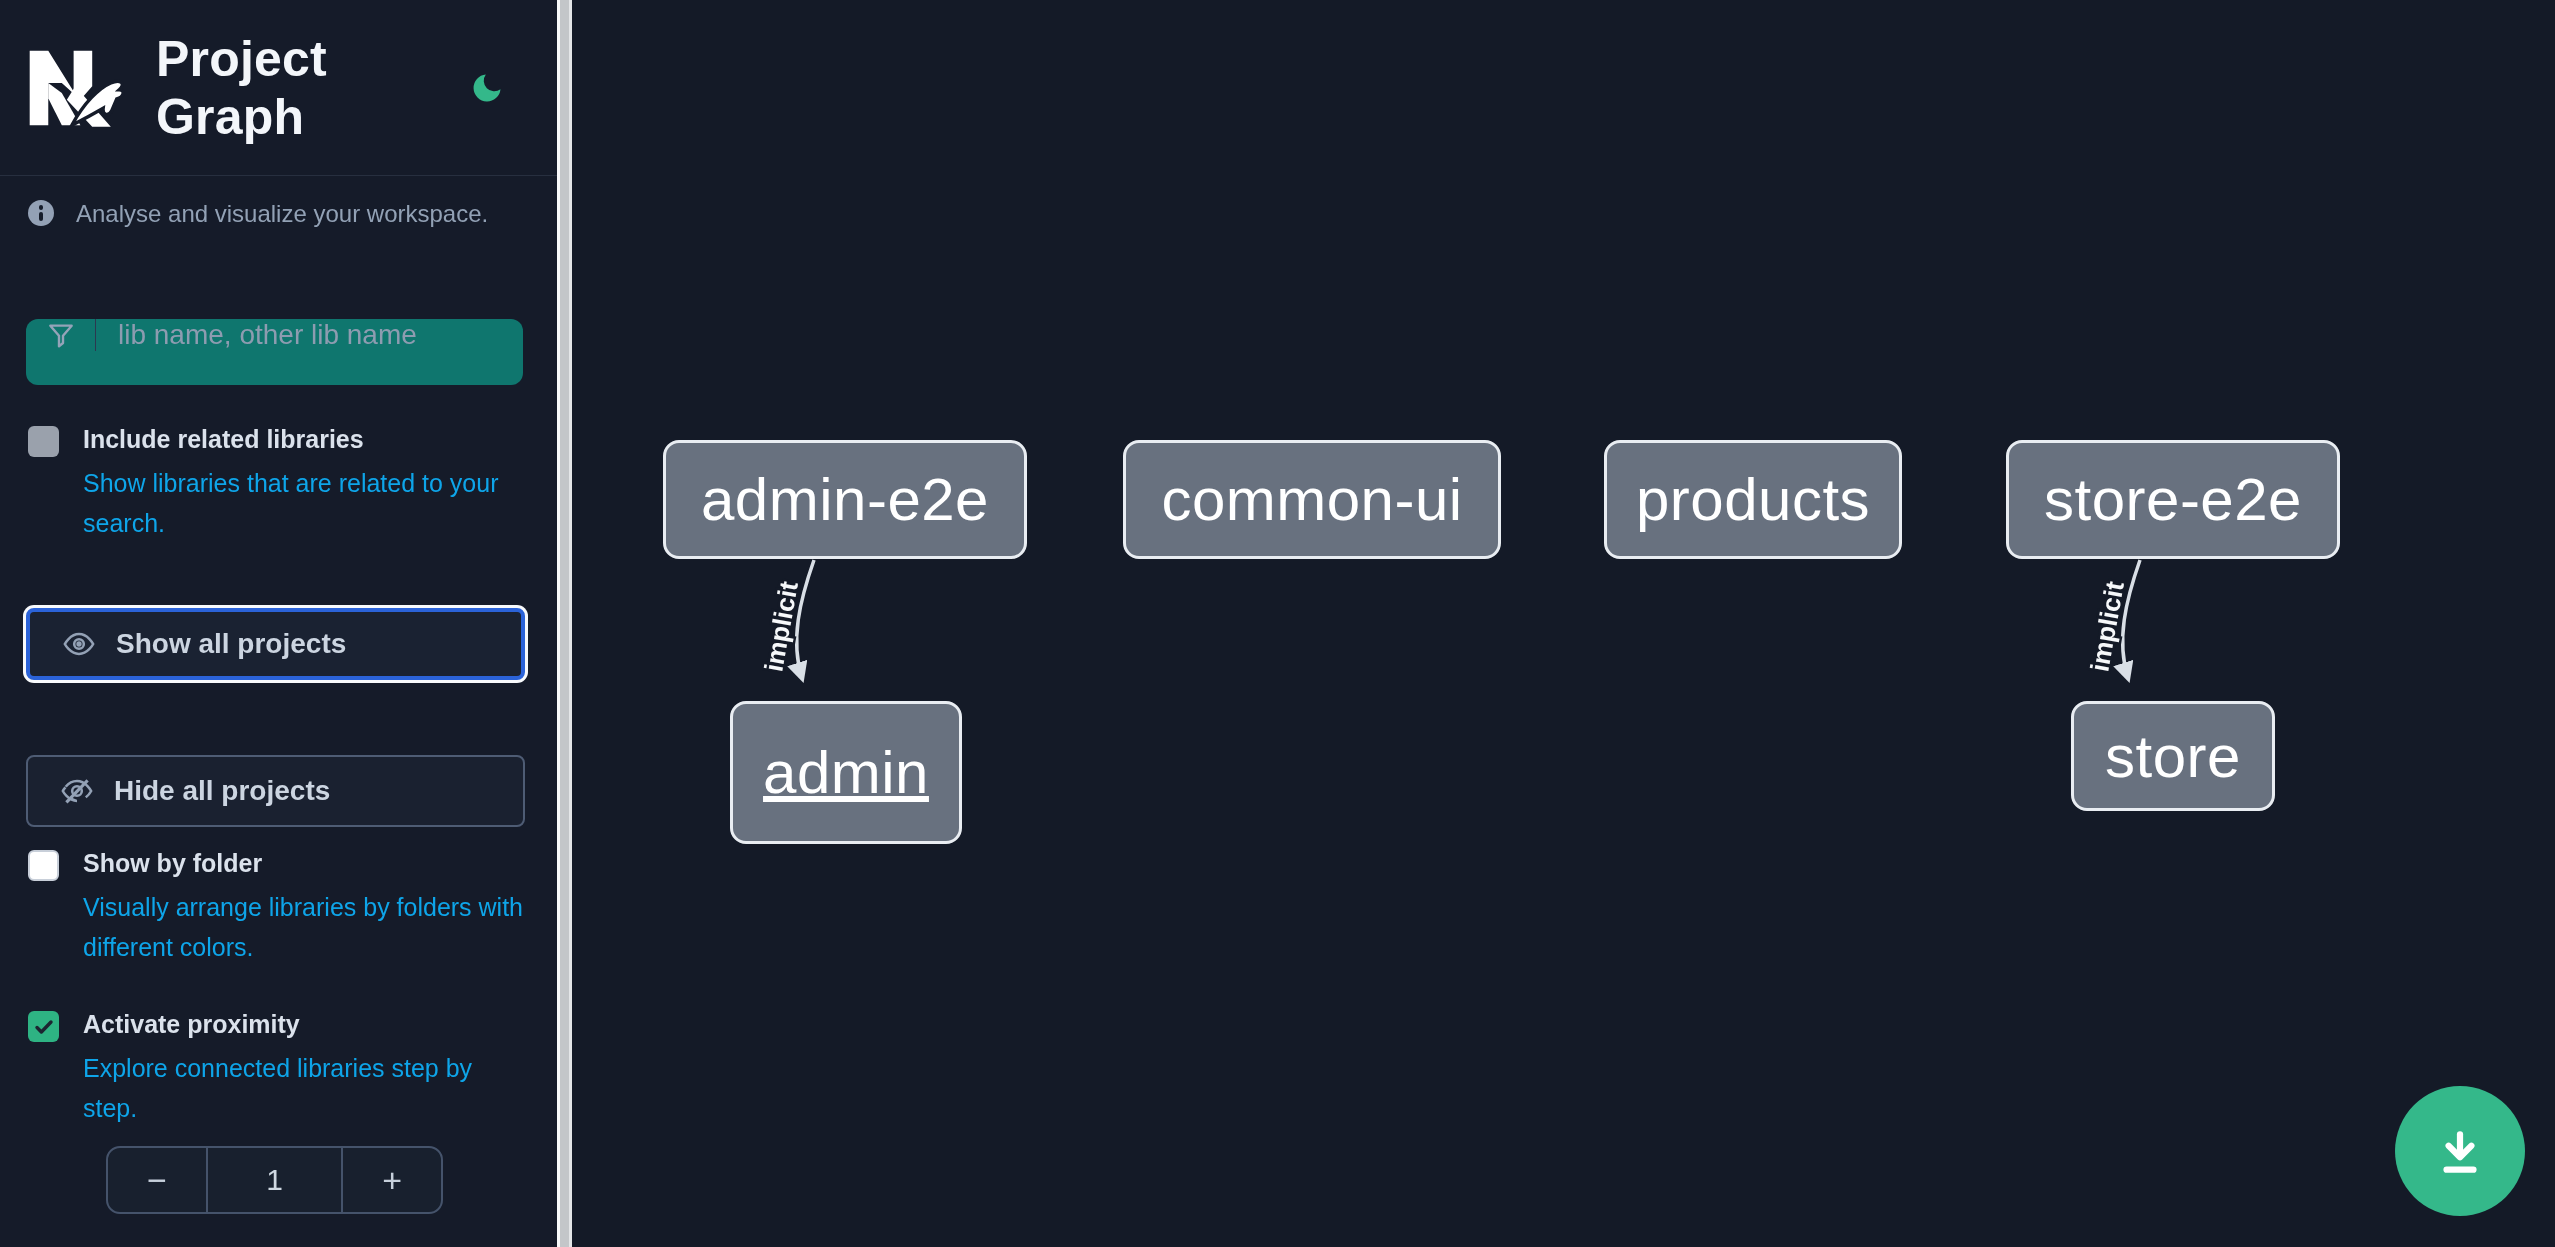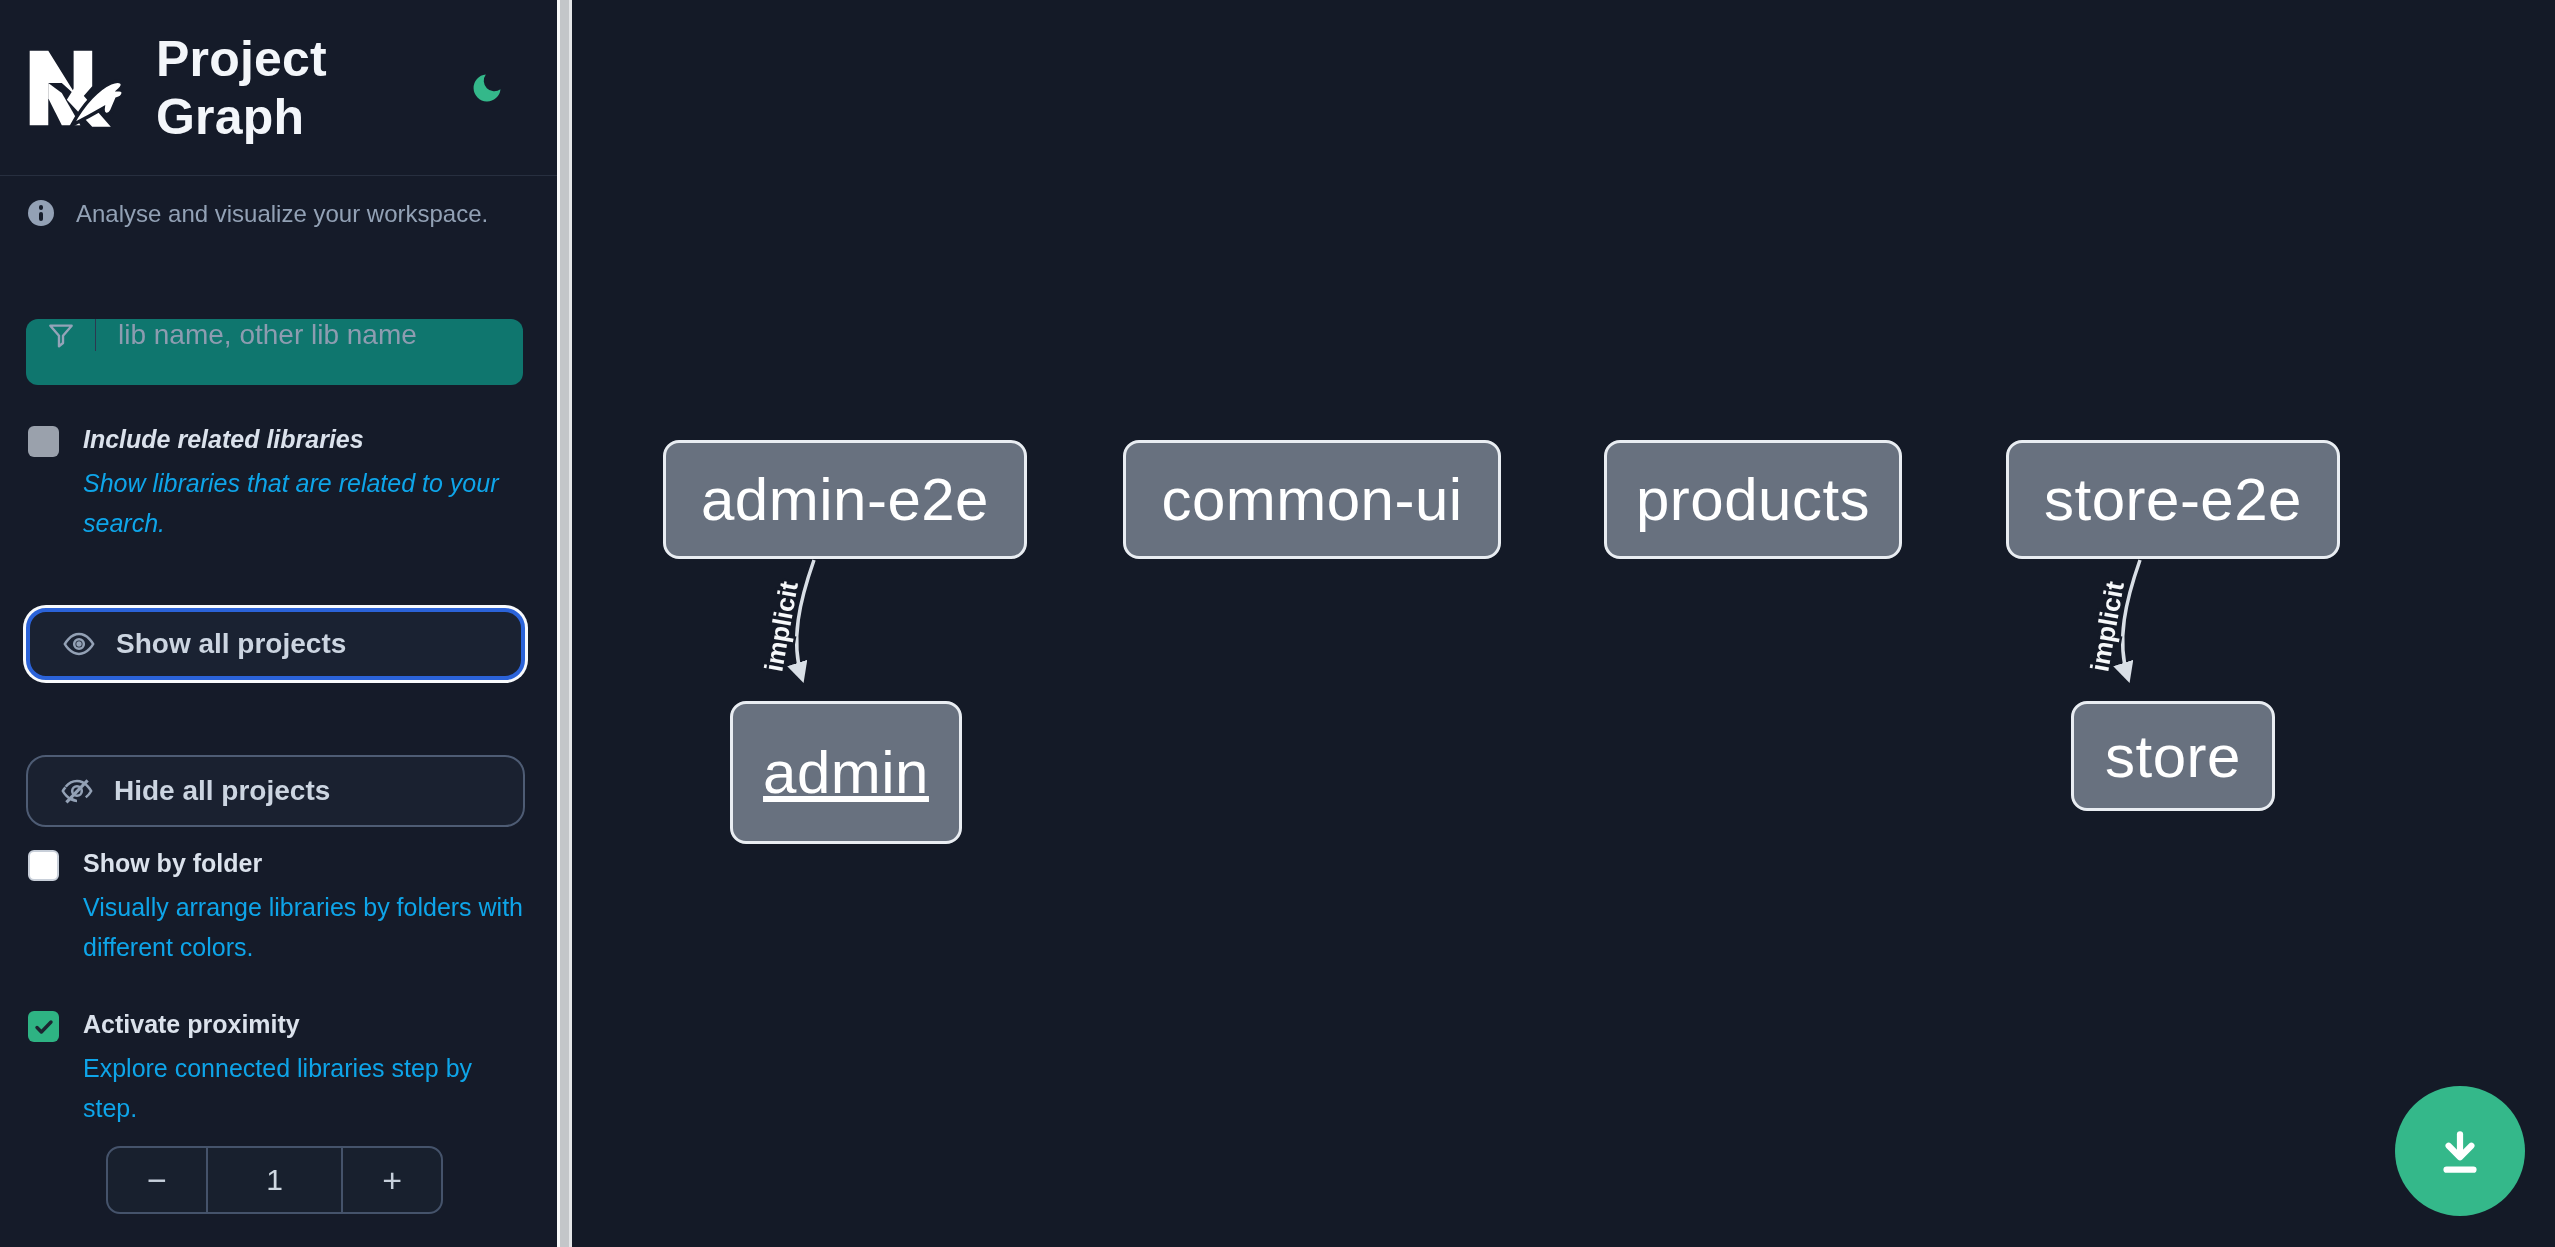--- a/index.html
+++ b/index.html
@@ -22,30 +22,30 @@
   .info-text{margin-left:22px;font-size:24px;color:#92a1b5;line-height:1.3;}
 
   .search-box{position:absolute;left:26px;top:319px;width:497px;height:66px;background:#0f766e;
               border-radius:12px;display:flex;align-items:flex-start;overflow:hidden;}
   .search-iconcell{width:69px;display:flex;align-items:center;justify-content:center;border-right:1px solid #2c3850;}
   .search-box input{flex:1;background:transparent;border:none;outline:none;color:#dbe3ee;
               font-size:28px;font-family:"Liberation Sans",sans-serif;padding:0 22px;}
   .search-box input::placeholder{color:#8d9cb0;}
 
   .option{position:absolute;left:28px;width:500px;display:flex;align-items:flex-start;}
-  .opt-include{top:424px;font-style:italic;} .opt-group{top:848px;} .opt-prox{top:1009px;}
+  .opt-include{top:424px;} .opt-group{top:848px;} .opt-prox{top:1009px;}
   .cbx{width:31px;height:31px;border-radius:6px;flex:0 0 auto;margin-top:2px;box-sizing:border-box;}
   .cbx-gray{background:#9aa1ac;}
   .cbx-white{background:#ffffff;border:2px solid #c8cfd9;}
   .cbx-green{background:#2eb383;display:flex;align-items:center;justify-content:center;}
   .opt-text{margin-left:24px;width:446px;}
   .opt-title{font-size:25px;font-weight:600;color:#dbe2ec;line-height:1.25;}
   .opt-desc{margin-top:8px;font-size:25px;color:#0ea5e9;line-height:1.6;}
 
-  .sb-btn{position:absolute;left:26px;width:499px;height:72px;border-radius:20px;box-sizing:border-box;
+  .sb-btn{position:absolute;left:26px;width:499px;height:72px;border-radius:8px;box-sizing:border-box;
           display:flex;align-items:center;padding:0 12px 0 32px;cursor:pointer;
           background:#1a2130;border:2px solid #4e5c74;font-family:"Liberation Sans",sans-serif;}
   .btn-show{top:608px;background:#1a2232;border:4px solid #2b63d9;box-shadow:0 0 0 3px #f8fafc;}
   .btn-hide{top:707px;margin-top:48px;}
   .sb-btn .btn-label{margin-left:20px;font-size:28px;font-weight:600;color:#ccd5e1;}
   .btn-eye{width:34px;height:34px;}
 
   .stepper{position:absolute;left:106px;top:1146px;width:337px;height:68px;border:2px solid #45536b;
            border-radius:14px;box-sizing:border-box;display:flex;background:#18202e;overflow:hidden;}
   .step-btn{width:99px;border:none;background:transparent;color:#c6cfdb;font-size:34px;cursor:pointer;

